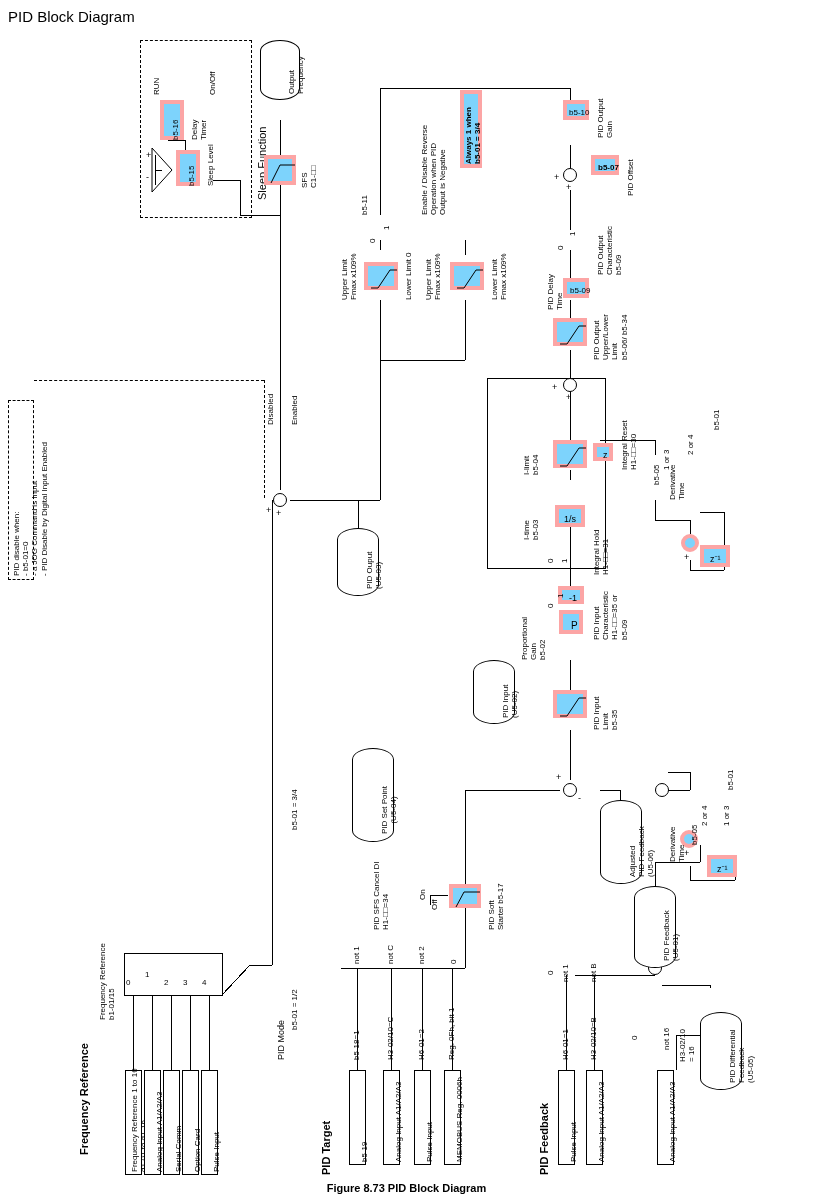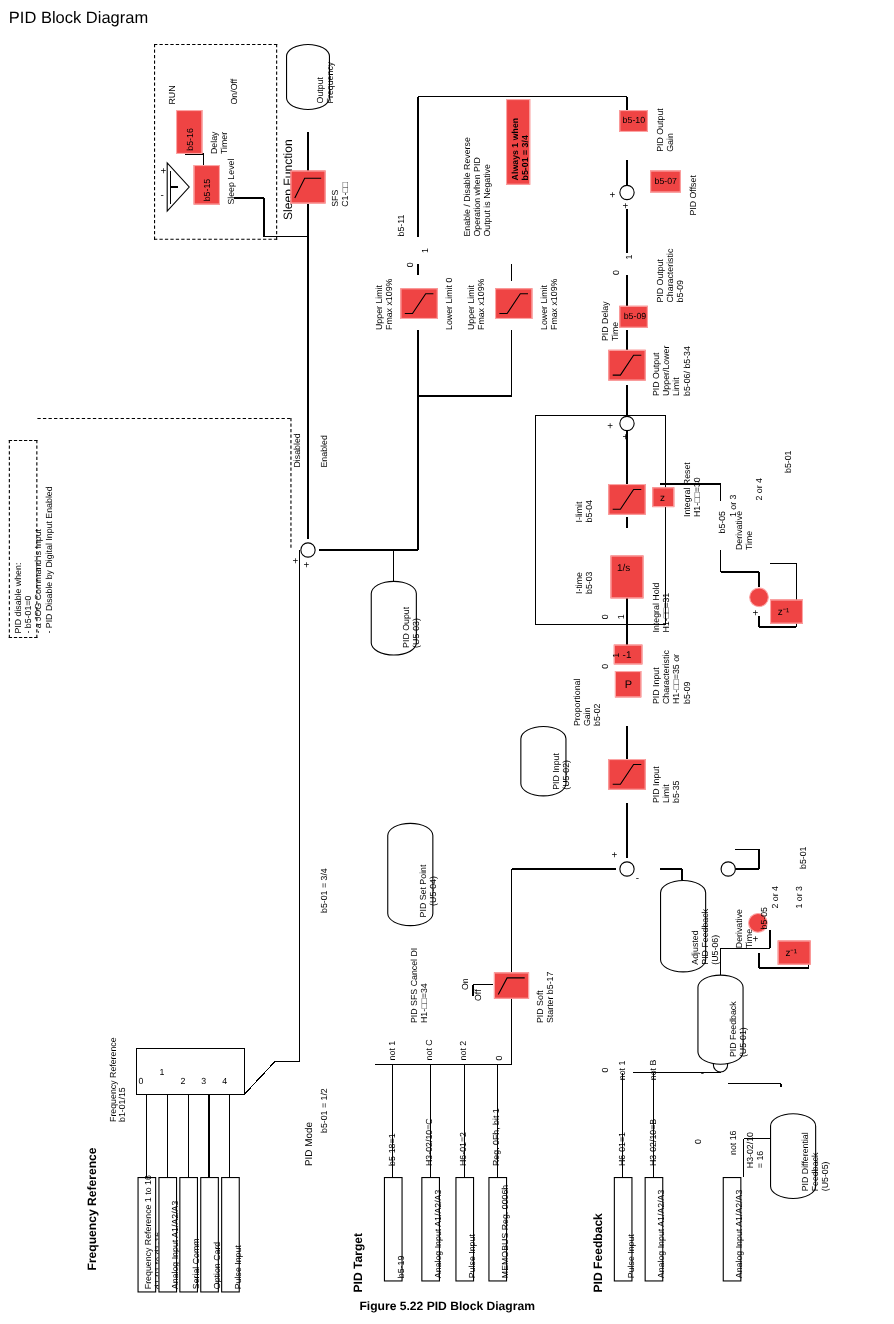--- a/index.html
+++ b/index.html
@@ -11,21 +11,21 @@
     overflow:hidden;
   }
   .page-title{
     position:absolute;left:8px;top:8px;
     font-size:15px;font-weight:normal;
   }
   .fig-caption{
     position:absolute;left:0;top:1182px;width:813px;
     text-align:center;font-size:11px;font-weight:bold;
   }
-  .box{position:absolute;border:1px solid #fca5a5;background:#ef4444;box-sizing:border-box;text-align:right;}
+  .box{position:absolute;border:4px solid #fca5a5;background:#7dd3fc;box-sizing:border-box;text-align:right;}
   .dash{position:absolute;border:1px dashed #000;background:transparent;box-sizing:border-box;}
   
   .vt{
     position:absolute;
     transform-origin:0 0;
     transform:rotate(-90deg);
     white-space:nowrap;
     font-size:8px;
     line-height:1.15;
   }
@@ -45,21 +45,21 @@
   .stadium{
     position:absolute;border:1px solid #000;background:#fff;box-sizing:border-box;
     border-radius:40px/22px;
   }
   svg.ovl{position:absolute;left:0;top:0;width:813px;height:1204px;pointer-events:none;}
 </style>
 </head>
 <body>
 
 <div class="page-title">PID Block Diagram</div>
-<div class="fig-caption">Figure 5.22  PID Block Diagram</div>
+<div class="fig-caption">Figure 8.73  PID Block Diagram</div>
 
 <svg class="ovl" viewBox="0 0 813 1204">
   <g stroke="#000" stroke-width="1" fill="none" shape-rendering="crispEdges">
 
     <line x1="133" y1="1070" x2="133" y2="995"></line>
     <line x1="152" y1="1070" x2="152" y2="995"></line>
     <line x1="171" y1="1070" x2="171" y2="995"></line>
     <line x1="190" y1="1070" x2="190" y2="995"></line>
     <line x1="209" y1="1070" x2="209" y2="995"></line>
 
@@ -349,21 +349,21 @@
 <div class="box" style="left:558px;top:586px;width:26px;height:18px;">
   <div class="ht" style="left:7px;top:3px;font-size:9px;">-1</div>
 </div>
 <div class="vt" style="left:592px;top:640px;white-space:pre;">PID Input
 Characteristic
 H1-□□=35 or
 b5-09</div>
 <div class="vt" style="left:546px;top:608px;">0</div>
 <div class="vt" style="left:556px;top:598px;">1</div>
 
-<div class="box" style="left:555px;top:505px;width:30px;height:39px;">
+<div class="box" style="left:555px;top:505px;width:30px;height:22px;">
   <div class="ht" style="left:5px;top:5px;font-size:9px;">1/s</div>
 </div>
 <div class="vt" style="left:522px;top:540px;white-space:pre;">I-time
 b5-03</div>
 <div class="vt" style="left:592px;top:575px;white-space:pre;">Integral Hold
 H1-□□=31</div>
 <div class="vt" style="left:546px;top:563px;">0</div>
 <div class="vt" style="left:560px;top:563px;">1</div>
 
 <div class="box" style="left:553px;top:440px;width:34px;height:28px;">
@@ -413,21 +413,21 @@
 <div class="vt" style="left:596px;top:275px;white-space:pre;">PID Output
 Characteristic
 b5-09</div>
 <div class="vt" style="left:556px;top:250px;">0</div>
 <div class="vt" style="left:568px;top:236px;">1</div>
 
 <div class="sum" style="left:563px;top:168px;width:14px;height:14px;"></div>
 <div class="ht" style="left:554px;top:172px;font-size:9px;">+</div>
 <div class="ht" style="left:566px;top:182px;font-size:9px;">+</div>
 <div class="box" style="left:591px;top:155px;width:28px;height:20px;">
-  <div class="ht" style="left:3px;top:4px;font-size:8px;">b5-07</div>
+  <div class="ht" style="left:3px;top:4px;font-size:8px;font-weight:bold;">b5-07</div>
 </div>
 <div class="vt" style="left:626px;top:196px;">PID Offset</div>
 
 <div class="box" style="left:563px;top:100px;width:26px;height:20px;">
   <div class="ht" style="left:2px;top:4px;font-size:8px;">b5-10</div>
 </div>
 <div class="vt" style="left:596px;top:138px;white-space:pre;">PID Output
 Gain</div>
 
 <div class="vt" style="left:360px;top:215px;">b5-11</div>

